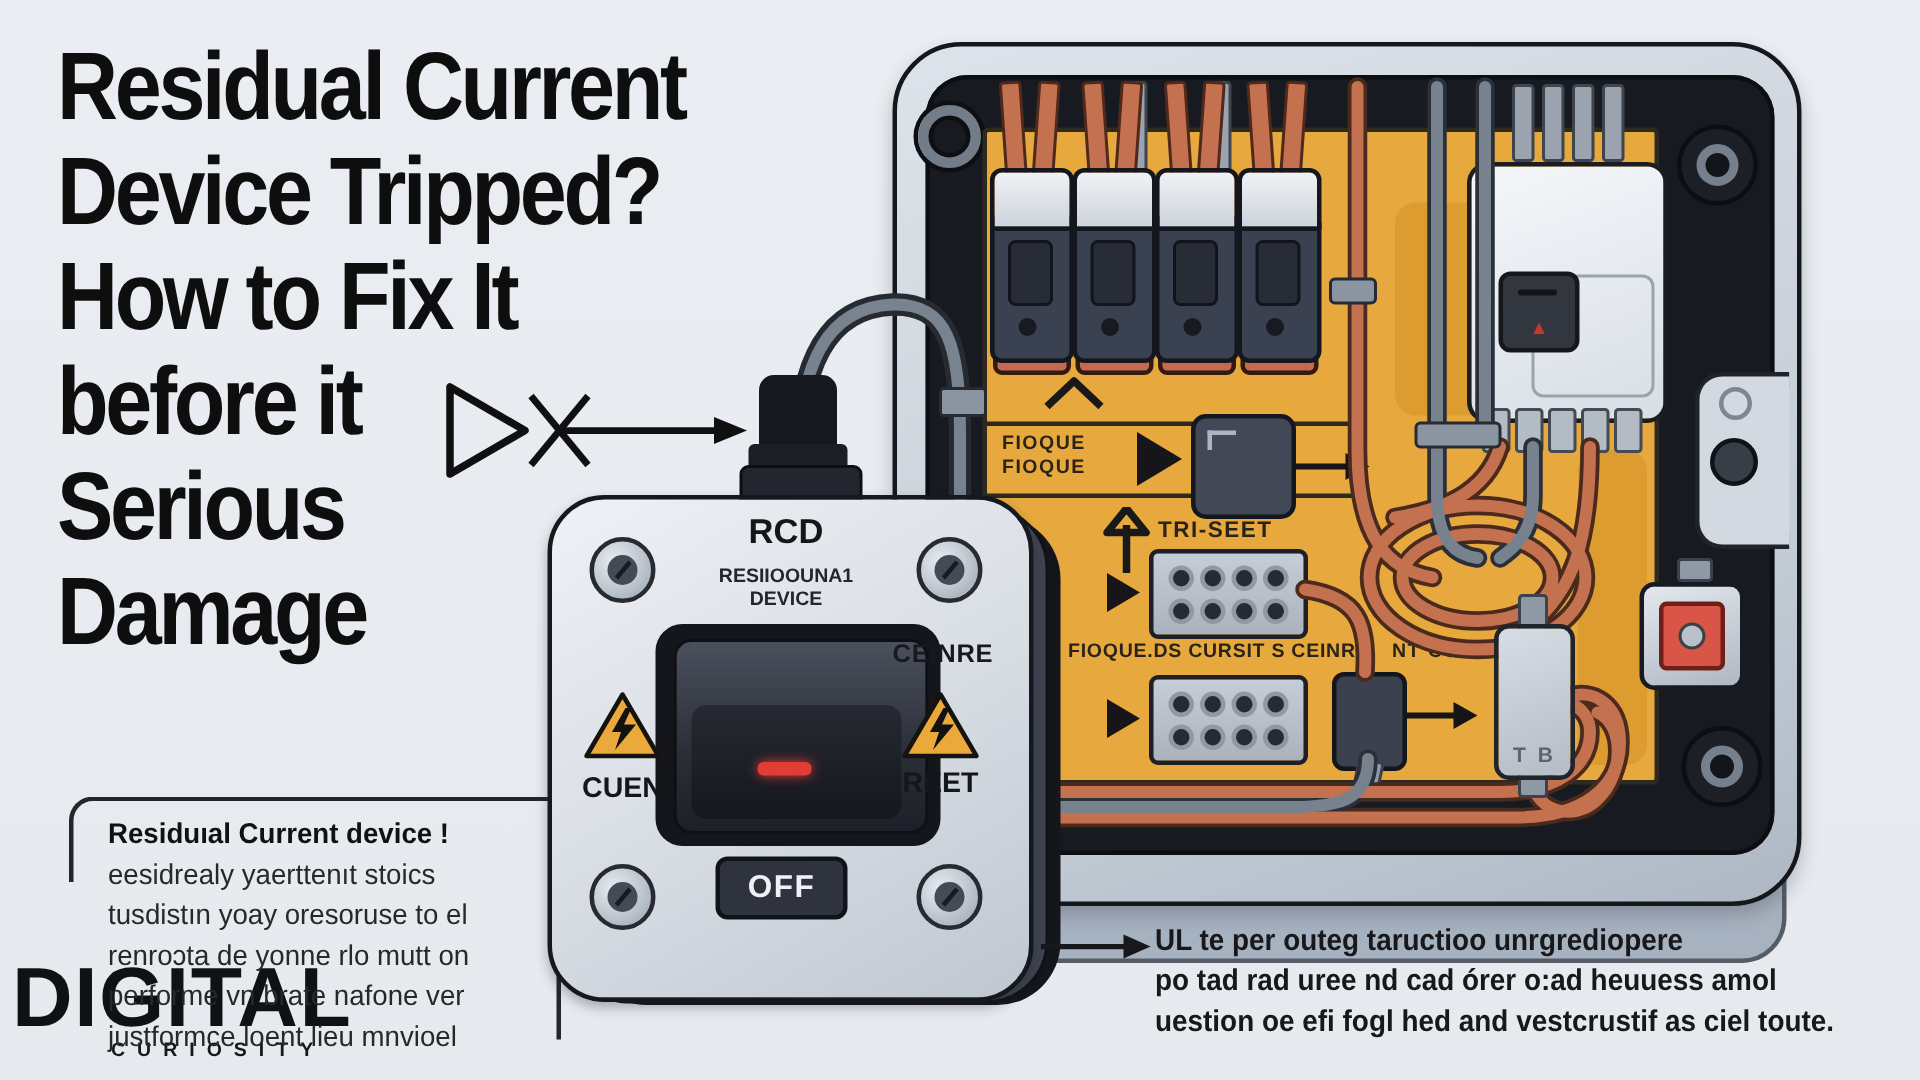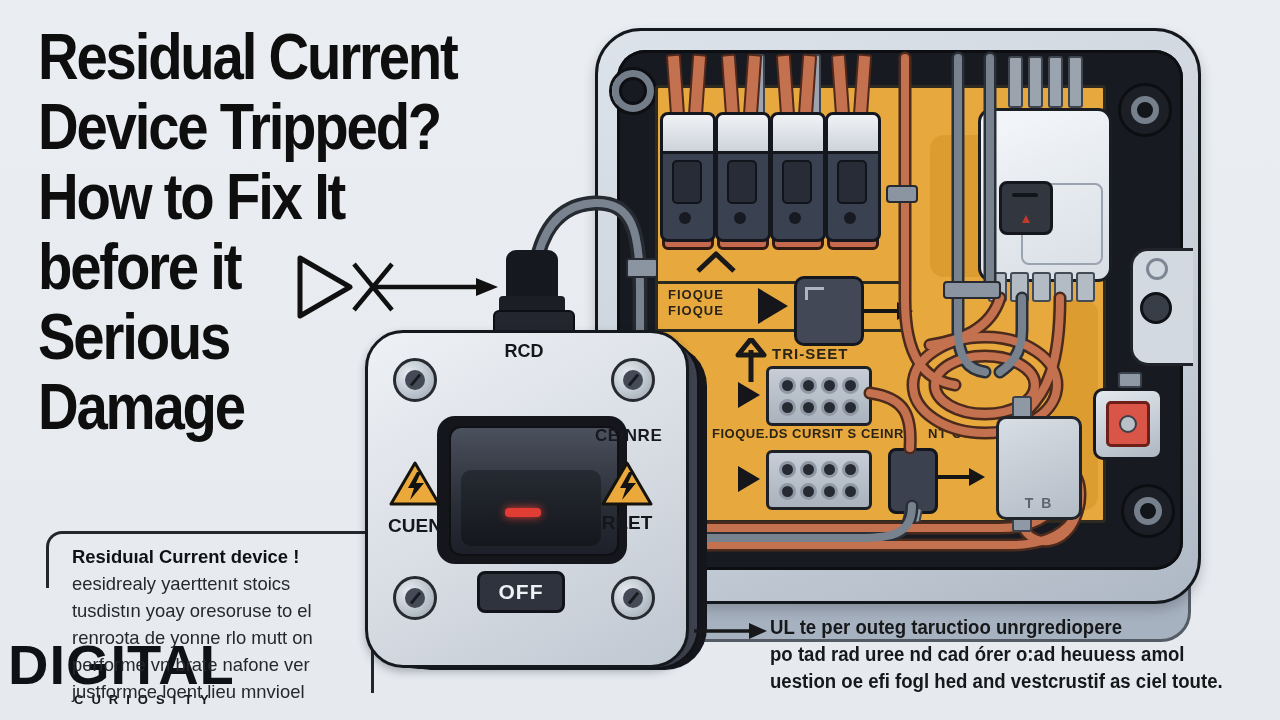--- a/index.html
+++ b/index.html
@@ -80,21 +80,21 @@
     border:3px solid #14171e;border-radius:10px;}
   .relay-hl{position:absolute;left:8px;top:8px;width:16px;height:10px;
     border-left:3px solid #aeb5c2;border-top:3px solid #aeb5c2;}
   .tblock{width:106px;height:60px;background:linear-gradient(180deg,#c6cdd6,#aab2bd);
     border:3px solid #1d2127;border-radius:6px;display:grid;grid-template-columns:repeat(4,1fr);
     grid-template-rows:repeat(2,1fr);padding:5px 8px;box-sizing:border-box;justify-items:center;align-items:center;}
   .hole{width:17px;height:17px;border-radius:50%;background:#262b33;border:3px solid #8f98a4;box-sizing:border-box;}
   .conn-box{left:888px;top:448px;width:44px;height:60px;background:#3b414e;border:3px solid #13161c;border-radius:8px;}
   .nub{background:#8f99a6;border:2px solid #3c424b;border-radius:3px;}
   .tb-comp{left:996px;top:416px;width:48px;height:98px;background:linear-gradient(160deg,#d7dde4,#b4bcc6);
-    border:3px solid #20242b;border-radius:10px;padding-left:32px;}
+    border:3px solid #20242b;border-radius:10px;}
   .tb-label{position:absolute;left:0;bottom:6px;width:100%;text-align:center;
     font-size:14px;font-weight:700;color:#5d646e;letter-spacing:2px;}
   
   .red-bezel{left:1093px;top:388px;width:64px;height:66px;border-radius:10px;
     background:linear-gradient(160deg,#e3e8ee,#aeb7c2);border:3px solid #171a20;
     display:flex;align-items:center;justify-content:center;}
   .red-btn{width:44px;height:46px;background:#d95548;border:3px solid #6e2018;border-radius:5px;
     box-sizing:border-box;display:flex;align-items:center;justify-content:center;}
   .red-dot{width:14px;height:14px;border-radius:50%;background:#b9c0c8;border:2px solid #3c3f45;}
   
@@ -102,21 +102,21 @@
   .rcd-stack2{left:377px;top:337px;width:318px;height:328px;background:#3f4450;border-radius:42px;border:2px solid #111318;}
   .rcd-plate{left:365px;top:330px;width:318px;height:332px;border-radius:38px;
     background:linear-gradient(150deg,#eef1f5 0%,#d7dce3 55%,#bfc7d1 100%);
     border:3px solid #15181d;box-shadow:0 4px 8px rgba(30,34,42,.3);}
   .screw{width:38px;height:38px;border-radius:50%;border:3px solid #272b31;
     background:radial-gradient(circle at 35% 35%,#e8edf2,#9aa4b0);
     display:flex;align-items:center;justify-content:center;}
   .screw-in{width:20px;height:20px;border-radius:50%;background:#444b57;
     display:flex;align-items:center;justify-content:center;}
   .screw-slot{width:3px;height:14px;background:#171a1f;transform:rotate(40deg);}
-  .rcd-title{left:365px;top:341px;width:318px;text-align:center;font-size:18px;font-weight:800;color:#14161a;letter-spacing:0;}
+  .rcd-title{left:365px;top:341px;width:318px;text-align:center;font-size:23px;font-weight:800;color:#14161a;letter-spacing:0;}
   .rcd-sub{left:365px;top:376px;width:318px;text-align:center;font-size:13px;line-height:15px;font-weight:700;color:#23262b;}
   .rcd-sidelabel{font-size:17px;font-weight:800;color:#17191e;letter-spacing:.5px;}
   .switch-outer{left:437px;top:416px;width:190px;height:148px;background:#14161c;border-radius:18px;}
   .switch-mid{position:absolute;left:12px;top:10px;width:166px;height:126px;border-radius:12px;
     background:linear-gradient(180deg,#4a505d 0%,#2a2e37 60%,#1d2028 100%);border:2px solid #0e1014;}
   .switch-face{position:absolute;left:24px;top:54px;width:140px;height:76px;border-radius:10px;
     background:linear-gradient(180deg,#262a32,#15171d);}
   .switch-red{position:absolute;left:68px;top:92px;width:36px;height:9px;border-radius:4px;
     background:#e23d35;box-shadow:0 0 8px #e23d35;}
   .warn{width:54px;height:48px;}
@@ -382,20 +382,24 @@
         <div class="screw-slot"></div>
       </div>
     </div>
   <div class="abs screw" style="left:611px;top:576px;">
       <div class="screw-in">
         <div class="screw-slot"></div>
       </div>
     </div>
 
   <div class="abs rcd-title">RCD</div>
+  <div class="abs rcd-sub">
+    <div>RESIIOOUNA1</div>
+    <div>DEVICE</div>
+  </div>
 
   <div class="abs switch-outer">
     <div class="switch-mid"></div>
     <div class="switch-face"></div>
     <div class="switch-red"></div>
   </div>
 
   <div class="abs rcd-sidelabel" style="left:595px;top:426px;">CEINRE</div>
 
   <svg class="abs warn" style="left:388px;top:460px;" viewBox="0 0 54 48">

